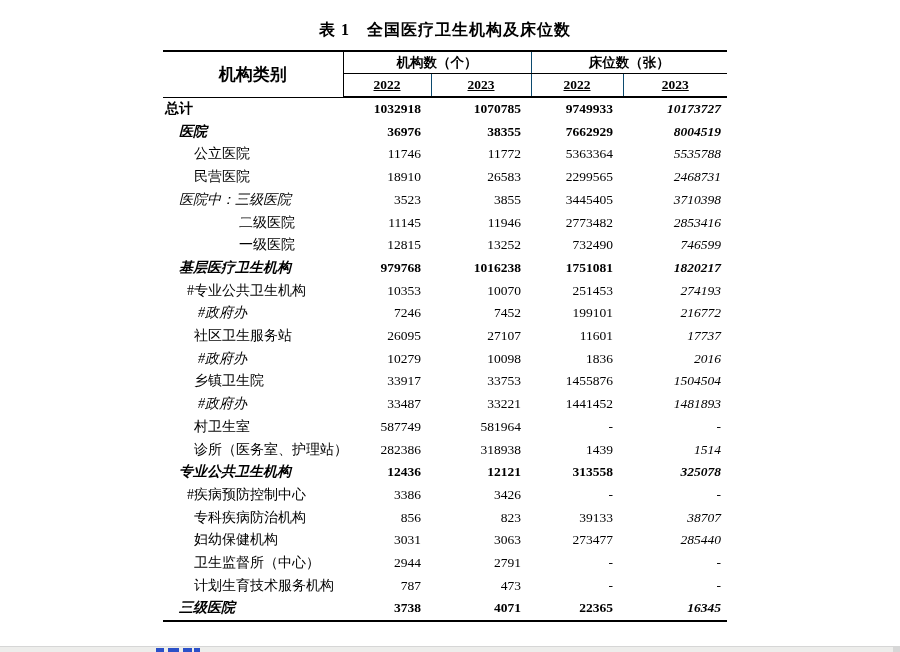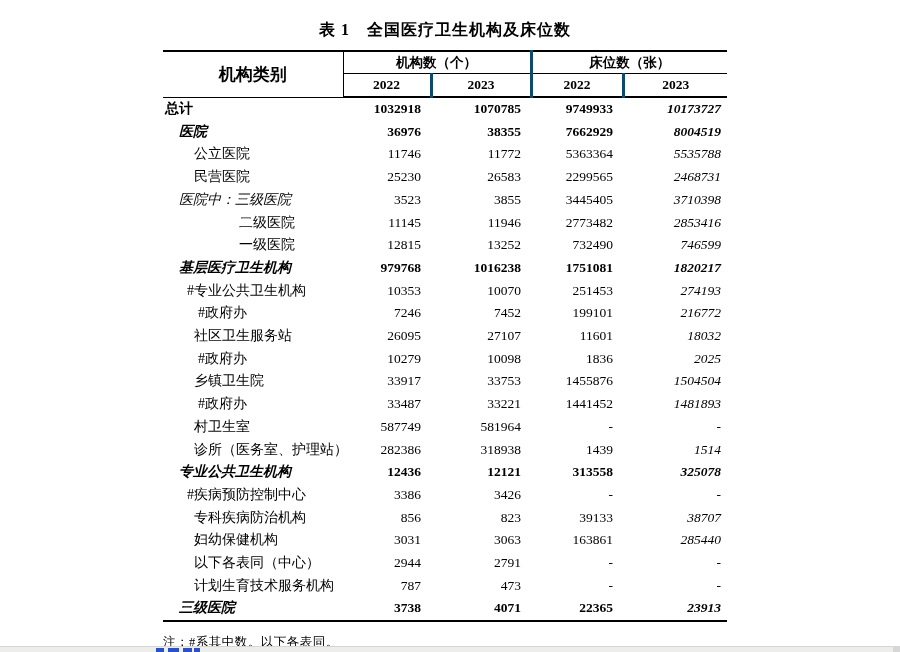--- a/index.html
+++ b/index.html
@@ -37,46 +37,46 @@
   col.c3{width:92px;}
   col.c4{width:104px;}
   thead th{
     font-weight:bold;
     font-size:13.5px;
     padding:0;
     text-align:center;
     vertical-align:middle;
   }
   thead tr.grp th{height:21px;border-bottom:1px solid #000;}
-  thead tr.yrs th{height:22px;border-bottom:2px solid #000;}
+  thead tr.yrs th{height:22px;border-bottom:2px solid #000;text-decoration:underline;}
   th.cat{
     border-right:1px solid #000;
     border-bottom:2px solid #000;
     font-size:17px;
   }
-  th.vline{border-right:3px solid #0c4a6e;}
+  th.vline{border-right:1px solid #0c4a6e;}
   tbody td{
     height:22.7px;
     padding:0;
     font-size:14px;
     line-height:22.7px;
     white-space:nowrap;
     overflow:visible;
   }
   tbody td.num{
     text-align:right;
     padding-right:10px;
     font-size:13.5px;
   }
   tbody td.num:last-child{padding-right:6px;font-style:italic;}
   tbody tr.bold td{font-weight:bold;}
   .ind0{padding-left:2px;margin-left:27px;}
   .ind1{padding-left:16px;font-style:italic;}
   .ind2{padding-left:31px;}
-  .ind3{padding-left:42px;}
+  .ind3{padding-left:42px;font-style:italic;}
   .ind4{padding-left:76px;}
   td.hash{text-indent:-7px;}
   .note{
     margin-top:12px;
     font-size:12.5px;
     letter-spacing:0.5px;
   }
   .bottom-bar{
     position:absolute;
     left:0;bottom:0;
@@ -146,21 +146,21 @@
   </tr>
         <tr>
     <td class="ind2">公立医院</td>
     <td class="num">11746</td>
     <td class="num">11772</td>
     <td class="num">5363364</td>
     <td class="num">5535788</td>
   </tr>
         <tr>
     <td class="ind2">民营医院</td>
-    <td class="num">25230</td>
+    <td class="num">18910</td>
     <td class="num">26583</td>
     <td class="num">2299565</td>
     <td class="num">2468731</td>
   </tr>
         <tr>
     <td class="ind1">医院中：三级医院</td>
     <td class="num">3523</td>
     <td class="num">3855</td>
     <td class="num">3445405</td>
     <td class="num">3710398</td>
@@ -198,28 +198,28 @@
     <td class="num">7246</td>
     <td class="num">7452</td>
     <td class="num">199101</td>
     <td class="num">216772</td>
   </tr>
         <tr>
     <td class="ind2">社区卫生服务站</td>
     <td class="num">26095</td>
     <td class="num">27107</td>
     <td class="num">11601</td>
-    <td class="num">18032</td>
+    <td class="num">17737</td>
   </tr>
         <tr>
     <td class="ind3 hash">#政府办</td>
     <td class="num">10279</td>
     <td class="num">10098</td>
     <td class="num">1836</td>
-    <td class="num">2025</td>
+    <td class="num">2016</td>
   </tr>
         <tr>
     <td class="ind2">乡镇卫生院</td>
     <td class="num">33917</td>
     <td class="num">33753</td>
     <td class="num">1455876</td>
     <td class="num">1504504</td>
   </tr>
         <tr>
     <td class="ind3 hash">#政府办</td>
@@ -260,46 +260,45 @@
     <td class="ind2">专科疾病防治机构</td>
     <td class="num">856</td>
     <td class="num">823</td>
     <td class="num">39133</td>
     <td class="num">38707</td>
   </tr>
         <tr>
     <td class="ind2">妇幼保健机构</td>
     <td class="num">3031</td>
     <td class="num">3063</td>
-    <td class="num">163861</td>
+    <td class="num">273477</td>
     <td class="num">285440</td>
   </tr>
         <tr>
-    <td class="ind2">以下各表同（中心）</td>
+    <td class="ind2">卫生监督所（中心）</td>
     <td class="num">2944</td>
     <td class="num">2791</td>
     <td class="num">-</td>
     <td class="num">-</td>
   </tr>
         <tr>
     <td class="ind2">计划生育技术服务机构</td>
     <td class="num">787</td>
     <td class="num">473</td>
     <td class="num">-</td>
     <td class="num">-</td>
   </tr>
         <tr class="bold">
     <td class="ind1">三级医院</td>
     <td class="num">3738</td>
     <td class="num">4071</td>
     <td class="num">22365</td>
-    <td class="num">23913</td>
+    <td class="num">16345</td>
   </tr>
       </tbody>
   </table>
 
-  <div class="note">注：#系其中数。以下各表同。</div>
 
 </div>
 
 <div class="bottom-bar"></div>
 <div class="blue-frag"></div>
 <div class="corner-sq"></div>
 
 </body></html>

